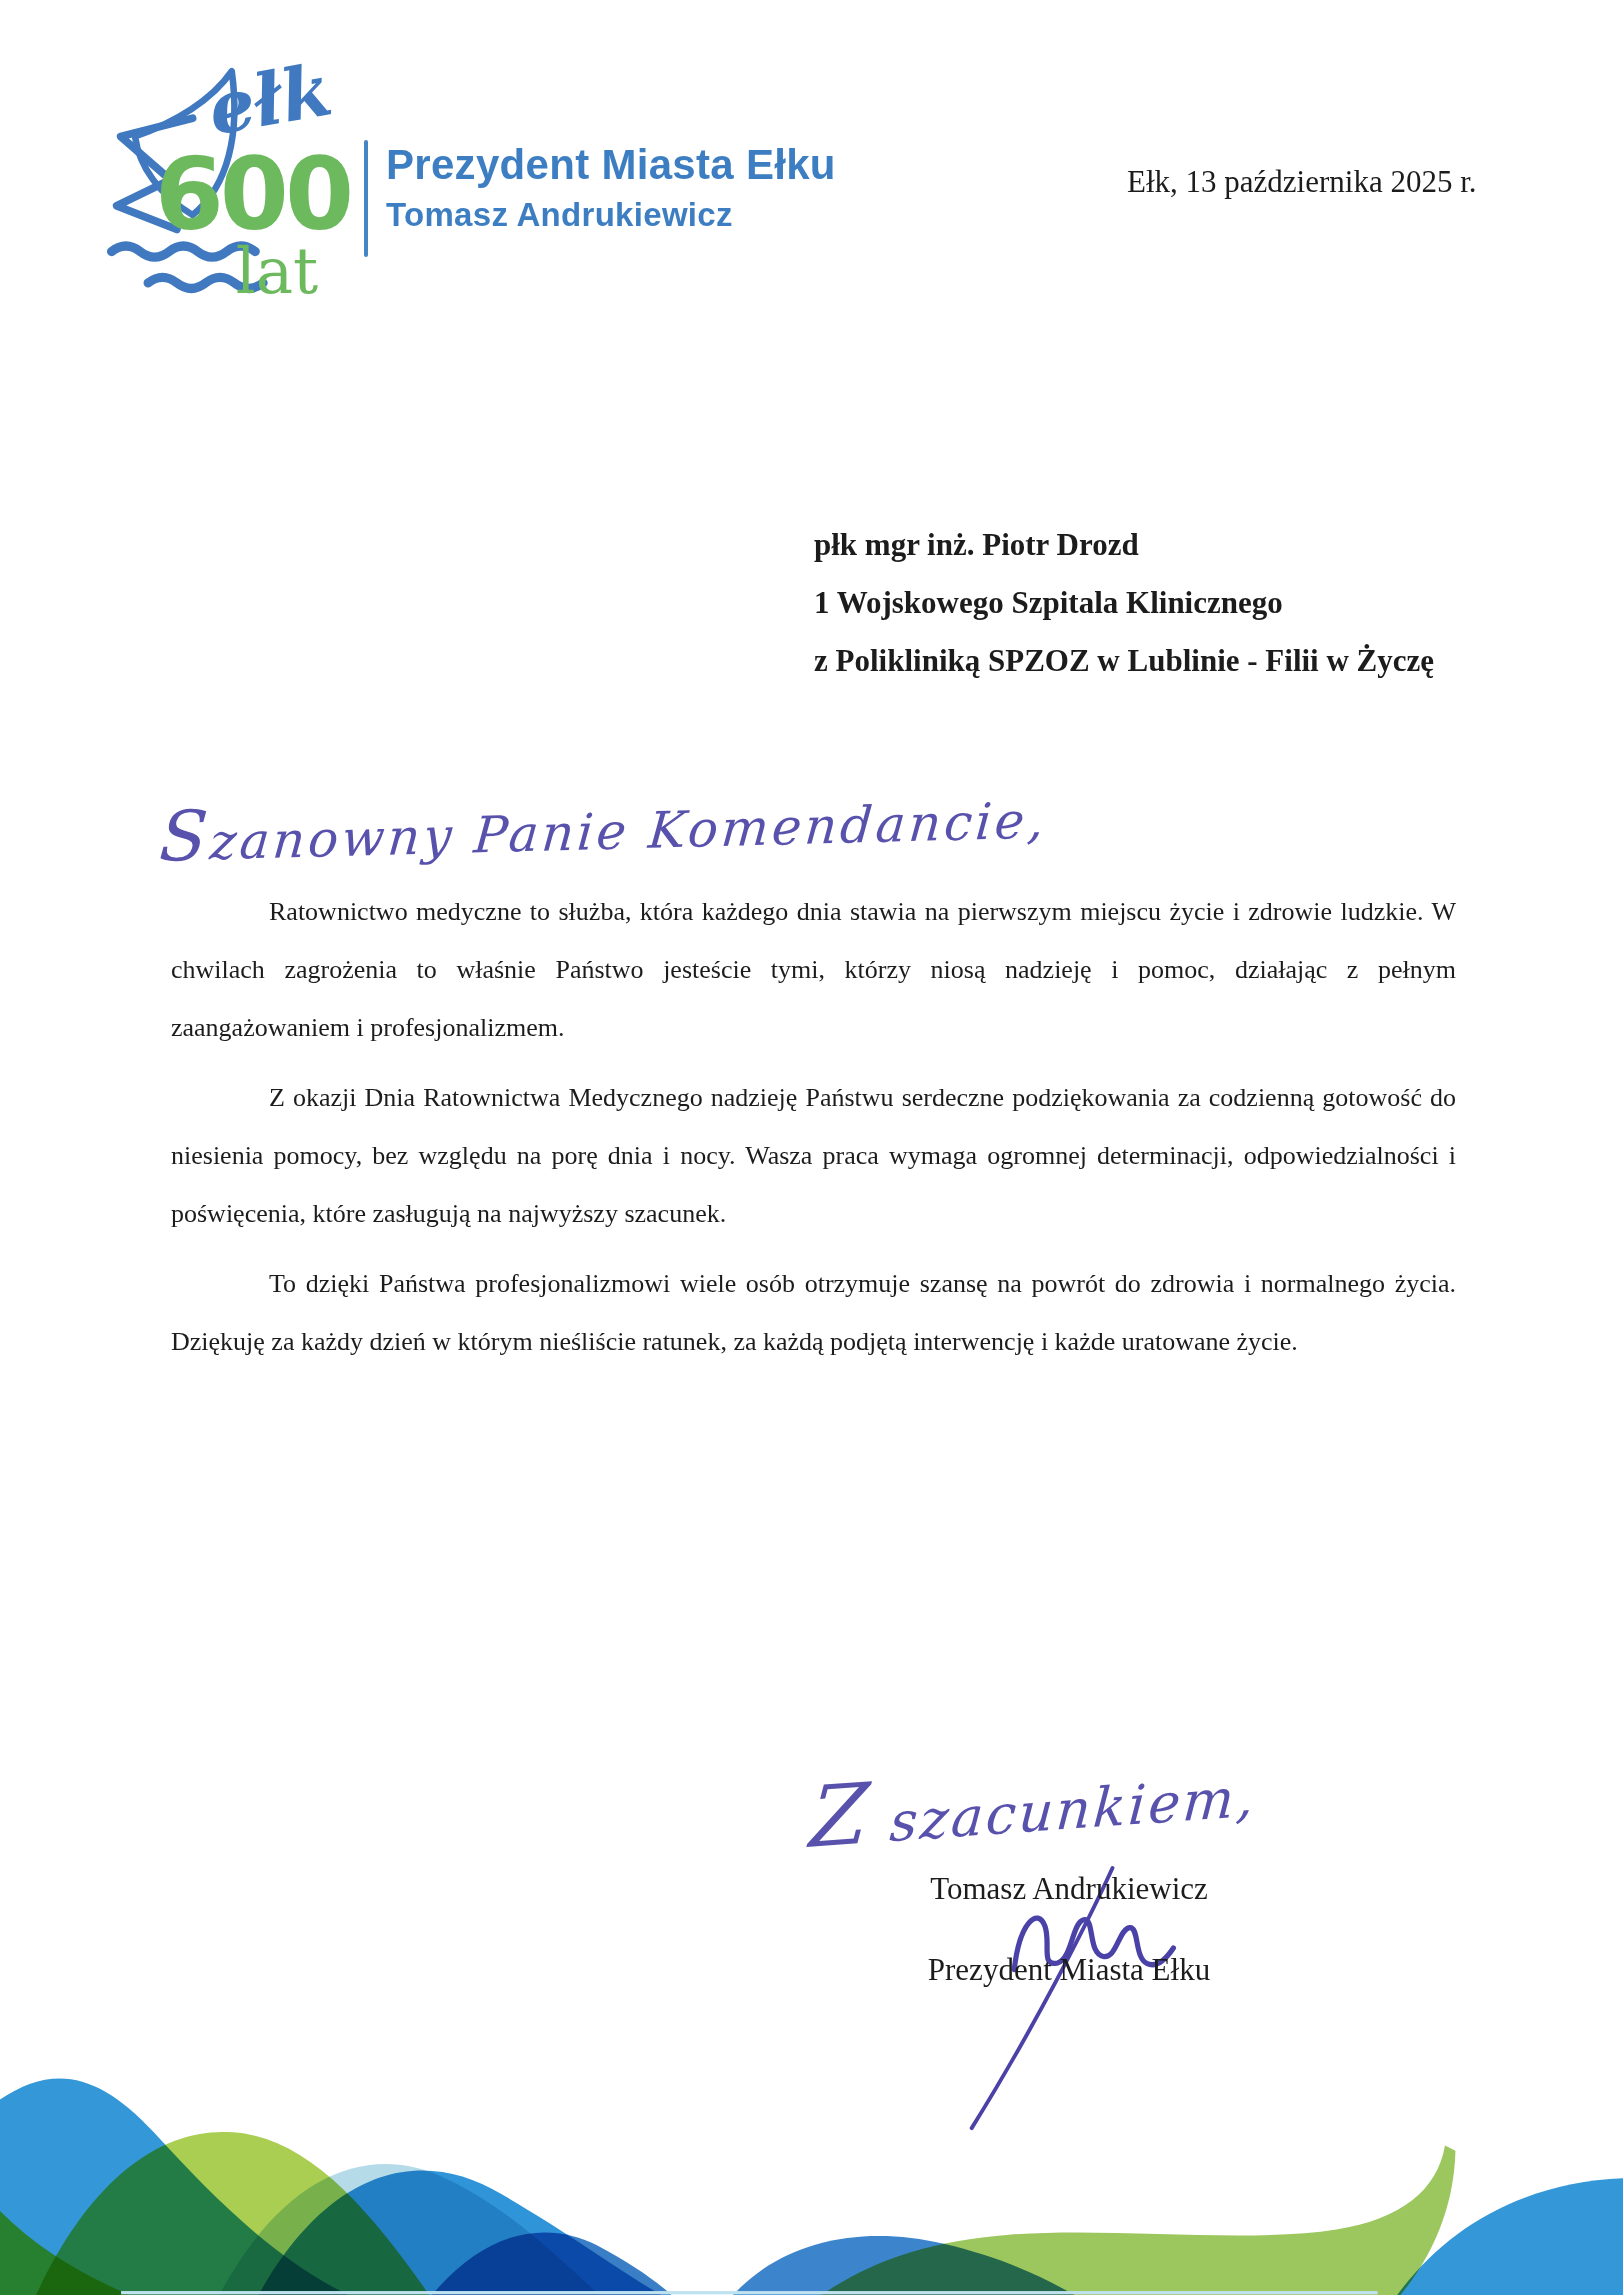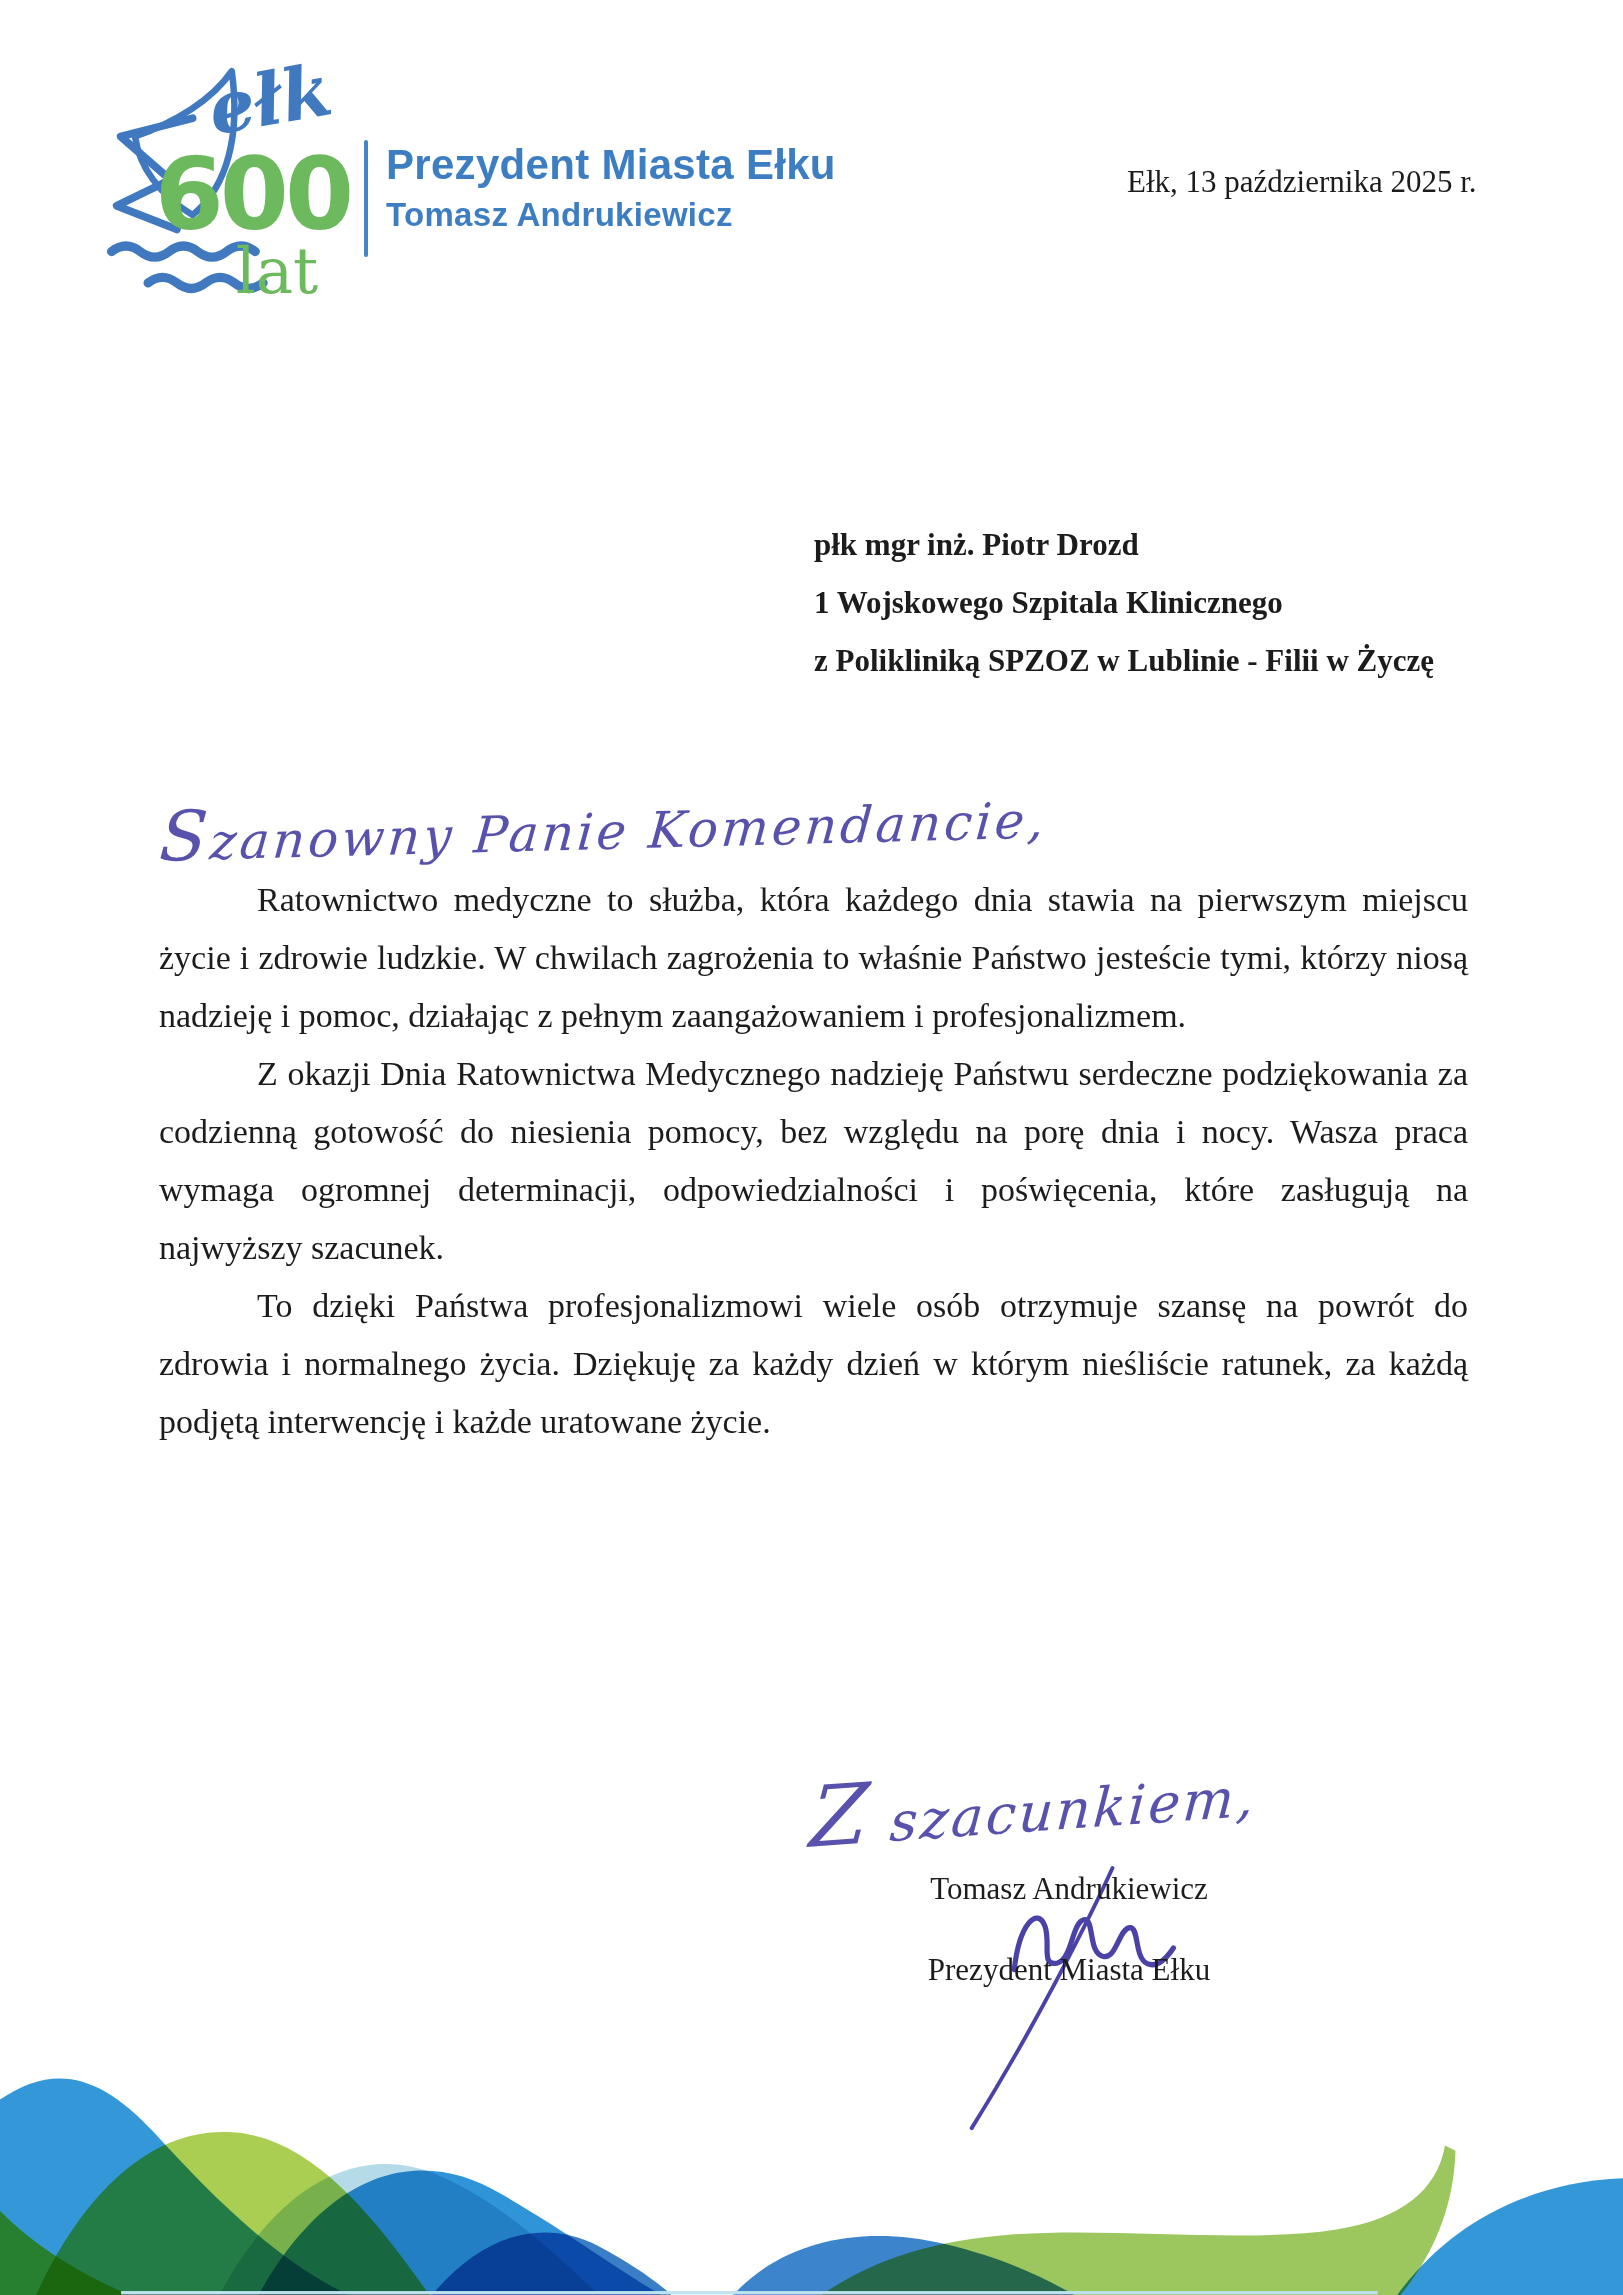--- a/index.html
+++ b/index.html
@@ -27,22 +27,22 @@
     font-family:"DejaVu Serif", serif;font-style:italic;
     white-space:nowrap;opacity:0.92;
   }
   .salutation{left:160px;top:785px;font-size:50px;letter-spacing:3.3px;transform:rotate(-1.5deg) skewX(-6deg);}
   .salutation::first-letter{font-size:1.38em;}
   .closing-hand{left:810px;top:1753px;font-size:54px;letter-spacing:2.6px;transform:rotate(-4deg) skewX(-8deg);}
   .closing-hand::first-letter{font-size:1.55em;}
   
   .body-text{position:absolute;left:159px;top:871px;width:1309px;}
   .body-text p{
-    margin:0;text-indent:98px;text-align:justify;
-    font-size:34px;line-height:58px;
+    margin:12px;text-indent:98px;text-align:justify;
+    font-size:26px;line-height:58px;
   }
   
   .signer{position:absolute;left:907px;width:324px;text-align:center;font-size:31px;white-space:nowrap;}
   .signer-name{top:1871px;}
   .signer-title{top:1952px;}
   .signature-svg{position:absolute;left:916px;top:1845px;width:262px;height:295px;}
   
   .waves{position:absolute;left:0;bottom:0;width:1623px;height:223px;}
   .waves path{mix-blend-mode:multiply;}
 </style>

